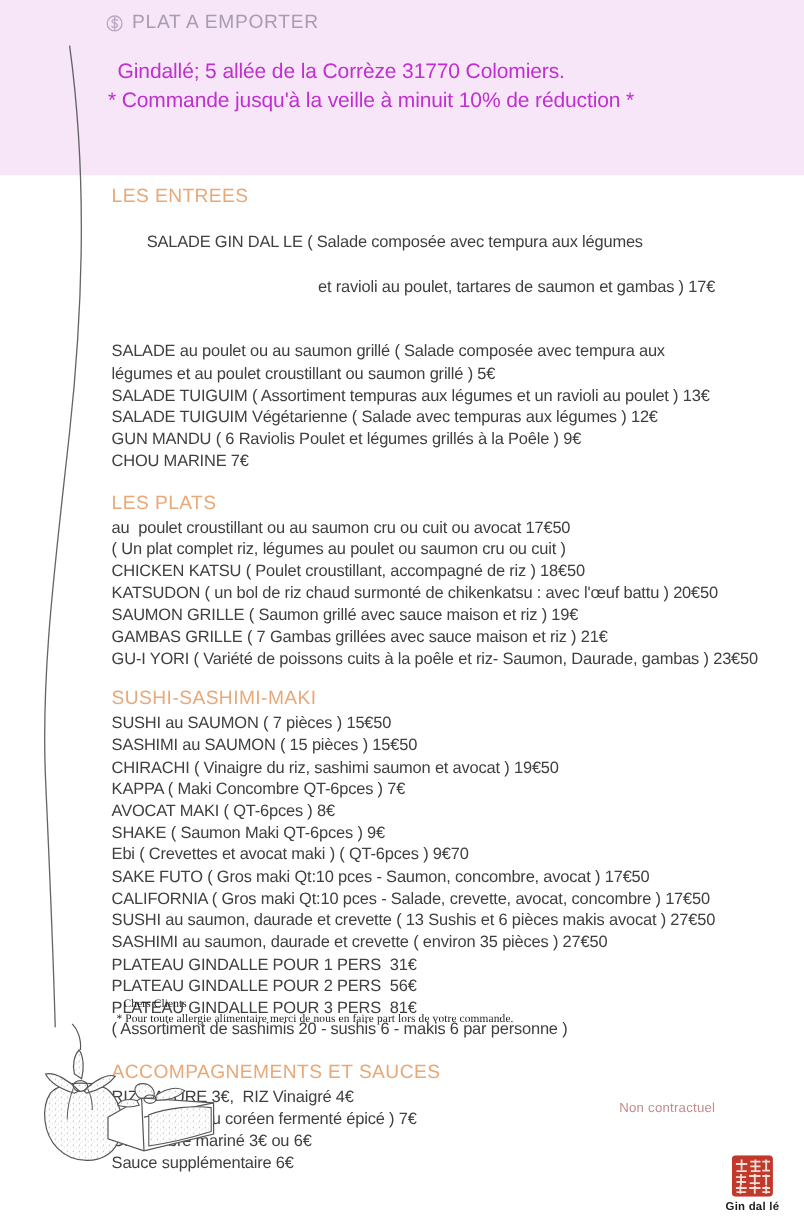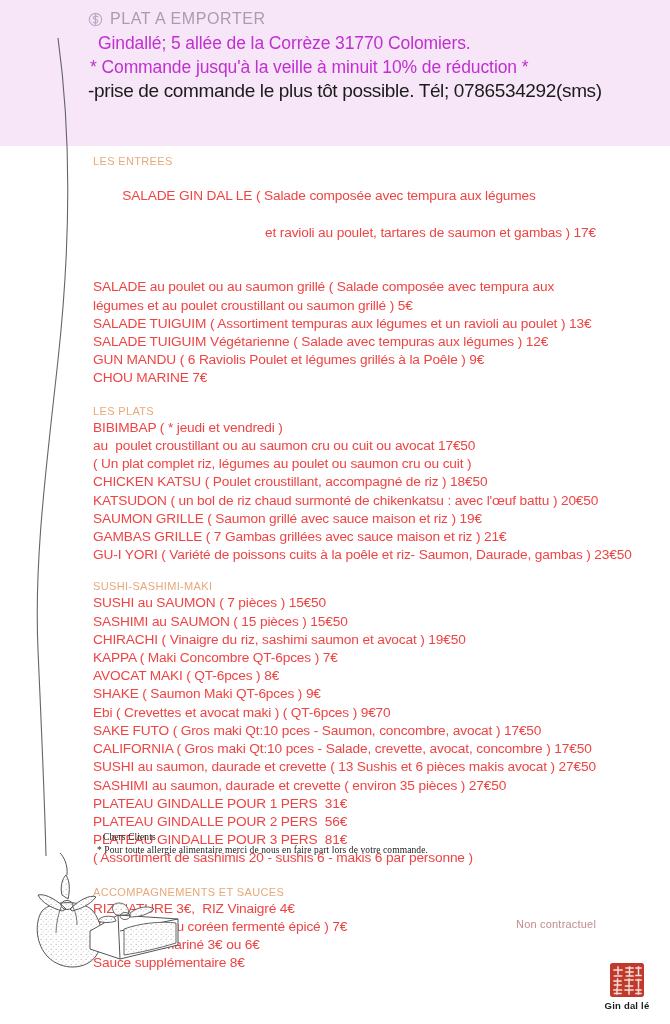--- a/index.html
+++ b/index.html
@@ -46,21 +46,21 @@
     color: #b9a8c4;
   }
   .banner-title {
     font-size: 16px;
     letter-spacing: 0.6px;
     color: #a99bb3;
     font-weight: 400;
     white-space: nowrap;
   }
   .banner-line-1 {
-    margin-top: 4px;
+    margin-top: 20px;
     padding-left: 10px;
     font-size: 17.5px;
     color: #c02fd0;
     white-space: nowrap;
     letter-spacing: -0.1px;
   }
   .banner-line-2 {
     margin-top: 3px;
     padding-left: 2px;
     font-size: 17.5px;
@@ -103,28 +103,28 @@
   #menu {
     position: absolute;
     left: 93px;
     top: 155px;
     width: 574px;
   }
   .section {
     margin-bottom: 14px;
   }
   .section-title {
-    font-size: 11px;
+    font-size: 16px;
     color: #e8a878;
     letter-spacing: 0.35px;
     margin-bottom: 2px;
   }
   .item {
     font-size: 13.7px;
-    color: #ef4444;
+    color: #404040;
     line-height: 1.33;
     letter-spacing: -0.15px;
     white-space: pre-wrap;
   }
   .item .cont {
     display: block;
     padding-left: 172px;
   }
   .section.plats { margin-top: 17px; }
   .section.sushi { margin-top: 16px; }
@@ -208,21 +208,20 @@
             <circle cx="8" cy="8" r="6.6" fill="none" stroke="#b9a8c4" stroke-width="1.2"></circle>
             <path d="M8 2.2 V13.8" stroke="#b9a8c4" stroke-width="1.2" fill="none"></path>
             <path d="M10.6 5.2 C9.6 4.1 6.6 4.1 5.8 5.6 C5.1 7 7 7.6 8.6 8 C10.2 8.5 11 9.4 10.3 10.6 C9.5 11.9 6.6 11.9 5.5 10.8" stroke="#b9a8c4" stroke-width="1.2" fill="none" stroke-linecap="round"></path>
           </svg>
         </span>
         <span class="banner-title">PLAT A EMPORTER</span>
       </div>
 
       <div class="banner-line-1">Gindallé; 5 allée de la Corrèze 31770 Colomiers.</div>
       <div class="banner-line-2">* Commande jusqu'à la veille à minuit 10% de réduction *</div>
-      <div class="banner-line-3">-prise de commande le plus tôt possible. Tél; 0786534292(sms)</div>
 
 
     </div>
   </div>
 
   <svg id="string-svg" viewBox="0 0 200 900" preserveAspectRatio="none">
     <path d="M58 38 C 72 140, 70 250, 58 360 C 46 470, 34 560, 38 650 C 41 720, 44 780, 46 856" fill="none" stroke="#4a4a4a" stroke-width="1.1" opacity="0.85"></path>
   </svg>
 
   <div id="menu">
@@ -236,21 +235,20 @@
       <div class="item">SALADE au poulet ou au saumon grillé ( Salade composée avec tempura aux
 légumes et au poulet croustillant ou saumon grillé ) 5€</div>
       <div class="item">SALADE TUIGUIM ( Assortiment tempuras aux légumes et un ravioli au poulet ) 13€</div>
       <div class="item">SALADE TUIGUIM Végétarienne ( Salade avec tempuras aux légumes ) 12€</div>
       <div class="item">GUN MANDU ( 6 Raviolis Poulet et légumes grillés à la Poêle ) 9€</div>
       <div class="item">CHOU MARINE 7€</div>
     </div>
 
     <div class="section plats">
       <div class="section-title">LES PLATS</div>
-      <div class="item">BIBIMBAP ( * jeudi et vendredi )</div>
       <div class="item">au  poulet croustillant ou au saumon cru ou cuit ou avocat 17€50</div>
       <div class="item">( Un plat complet riz, légumes au poulet ou saumon cru ou cuit )</div>
       <div class="item">CHICKEN KATSU ( Poulet croustillant, accompagné de riz ) 18€50</div>
       <div class="item">KATSUDON ( un bol de riz chaud surmonté de chikenkatsu : avec l'œuf battu ) 20€50</div>
       <div class="item">SAUMON GRILLE ( Saumon grillé avec sauce maison et riz ) 19€</div>
       <div class="item">GAMBAS GRILLE ( 7 Gambas grillées avec sauce maison et riz ) 21€</div>
       <div class="item">GU-I YORI ( Variété de poissons cuits à la poêle et riz- Saumon, Daurade, gambas ) 23€50</div>
     </div>
 
     <div class="section sushi">
@@ -270,21 +268,21 @@
       <div class="item">PLATEAU GINDALLE POUR 2 PERS  56€</div>
       <div class="item">PLATEAU GINDALLE POUR 3 PERS  81€</div>
       <div class="item">( Assortiment de sashimis 20 - sushis 6 - makis 6 par personne )</div>
     </div>
 
     <div class="section accomp">
       <div class="section-title">ACCOMPAGNEMENTS ET SAUCES</div>
       <div class="item">RIZ NATURE 3€,  RIZ Vinaigré 4€</div>
       <div class="item">KIMCHI ( Chou coréen fermenté épicé ) 7€</div>
       <div class="item">Gingembre mariné 3€ ou 6€</div>
-      <div class="item">Sauce supplémentaire 8€</div>
+      <div class="item">Sauce supplémentaire 6€</div>
     </div>
 
   </div>
 
   <div id="footnotes">
     <div class="foot-hello">Chers Clients</div>
     <div class="foot-allergy">* Pour toute allergie alimentaire merci de nous en faire part lors de votre commande.</div>
   </div>
 
   <div id="non-contractuel">Non contractuel</div>

